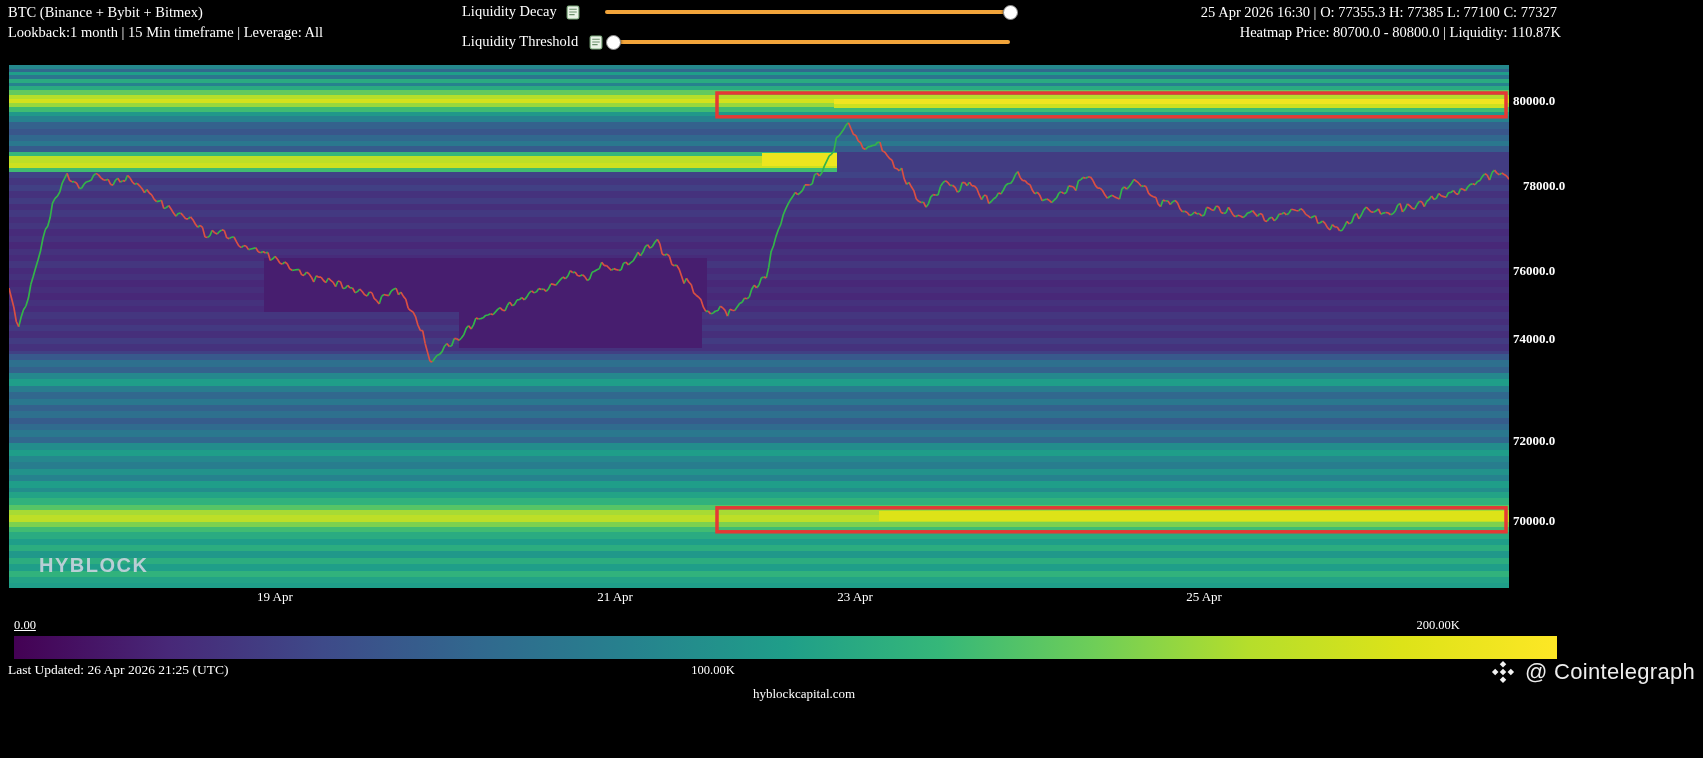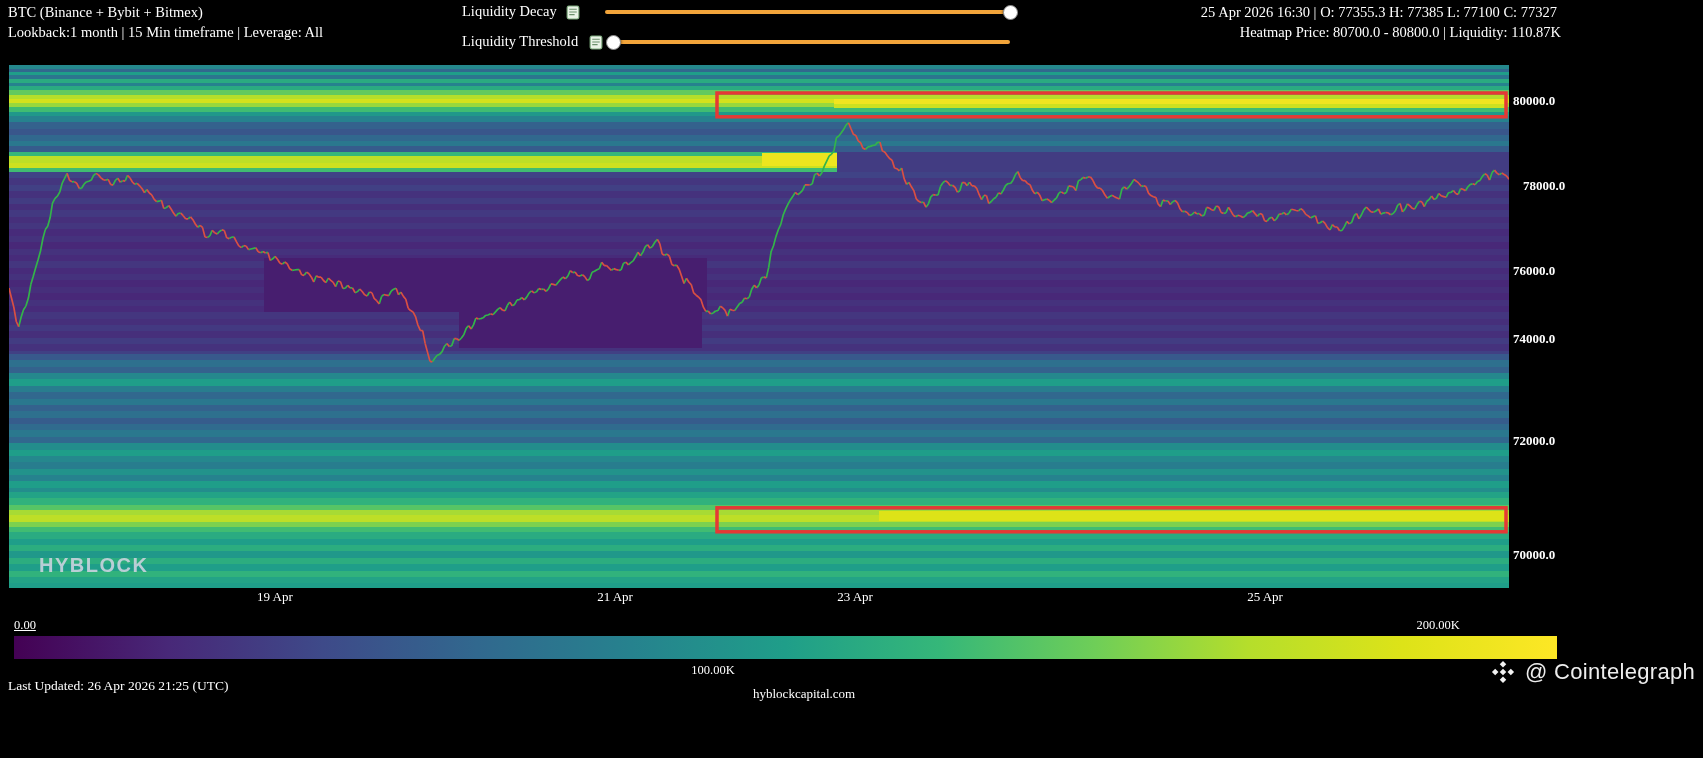--- a/index.html
+++ b/index.html
@@ -169,37 +169,37 @@
       </svg>
     <div class="watermark">HYBLOCK</div>
   </div>
 
   <div id="y-axis">
       <div class="price-label" style="top: 93.1129px;">80000.0</div>
       <div class="price-label" style="top: 178.084px; margin-left: 10px;">78000.0</div>
       <div class="price-label" style="top: 263.056px;">76000.0</div>
       <div class="price-label" style="top: 331px;">74000.0</div>
       <div class="price-label" style="top: 432.999px;">72000.0</div>
-      <div class="price-label" style="top: 547px; text-align: right;">70000.0</div>
+      <div class="price-label" style="top: 513px; text-align: right;">70000.0</div>
     </div>
   <div id="x-axis">
       <div class="date-label" style="left: 274.95px;">19 Apr</div>
       <div class="date-label" style="left: 615px;">21 Apr</div>
       <div class="date-label" style="left: 855px;">23 Apr</div>
-      <div class="date-label" style="left: 1265px;">25 Apr</div>
+      <div class="date-label" style="left: 1204px;">25 Apr</div>
     </div>
   <div id="cb-ticks">
       <div class="cb-tick" style="left: 14px; text-decoration: underline;">0.00</div>
       <div class="cb-tick" style="left: 712.979px; transform: translateX(-50%); margin-top: 45px;">100.00K</div>
       <div class="cb-tick" style="left: 1438.19px; transform: translateX(-50%);">200.00K</div>
     </div>
   <div id="colorbar" style="background: linear-gradient(to right, rgb(68, 1, 84) 0%, rgb(72, 40, 120) 10%, rgb(62, 74, 137) 20%, rgb(49, 104, 142) 30%, rgb(38, 130, 142) 40%, rgb(31, 158, 137) 50%, rgb(53, 183, 121) 60%, rgb(110, 206, 88) 70%, rgb(181, 222, 43) 80%, rgb(221, 227, 24) 90%, rgb(253, 231, 37) 100%);"></div>
 
   <footer>
-    <div class="footer-text" style="left:8px;top:678px">Last Updated: 26 Apr 2026 21:25 (UTC)</div>
+    <div class="footer-text" style="left:8px;top:662px">Last Updated: 26 Apr 2026 21:25 (UTC)</div>
     <div class="footer-text" style="left:753px;top:686px;font-size:13px">hyblockcapital.com</div>
     <div class="brand">
       <span style="display:flex">
         <svg width="26" height="26" viewBox="0 0 24 24" fill="#f2f2f2">
           <path d="M12 1.8 L15 4.8 L12 7.8 L9 4.8 Z"></path>
           <path d="M4.8 9 L7.8 12 L4.8 15 L1.8 12 Z"></path>
           <path d="M19.2 9 L22.2 12 L19.2 15 L16.2 12 Z"></path>
           <path d="M12 9 L15 12 L12 15 L9 12 Z"></path>
           <path d="M12 16.2 L15 19.2 L12 22.2 L9 19.2 Z"></path>
         </svg>

